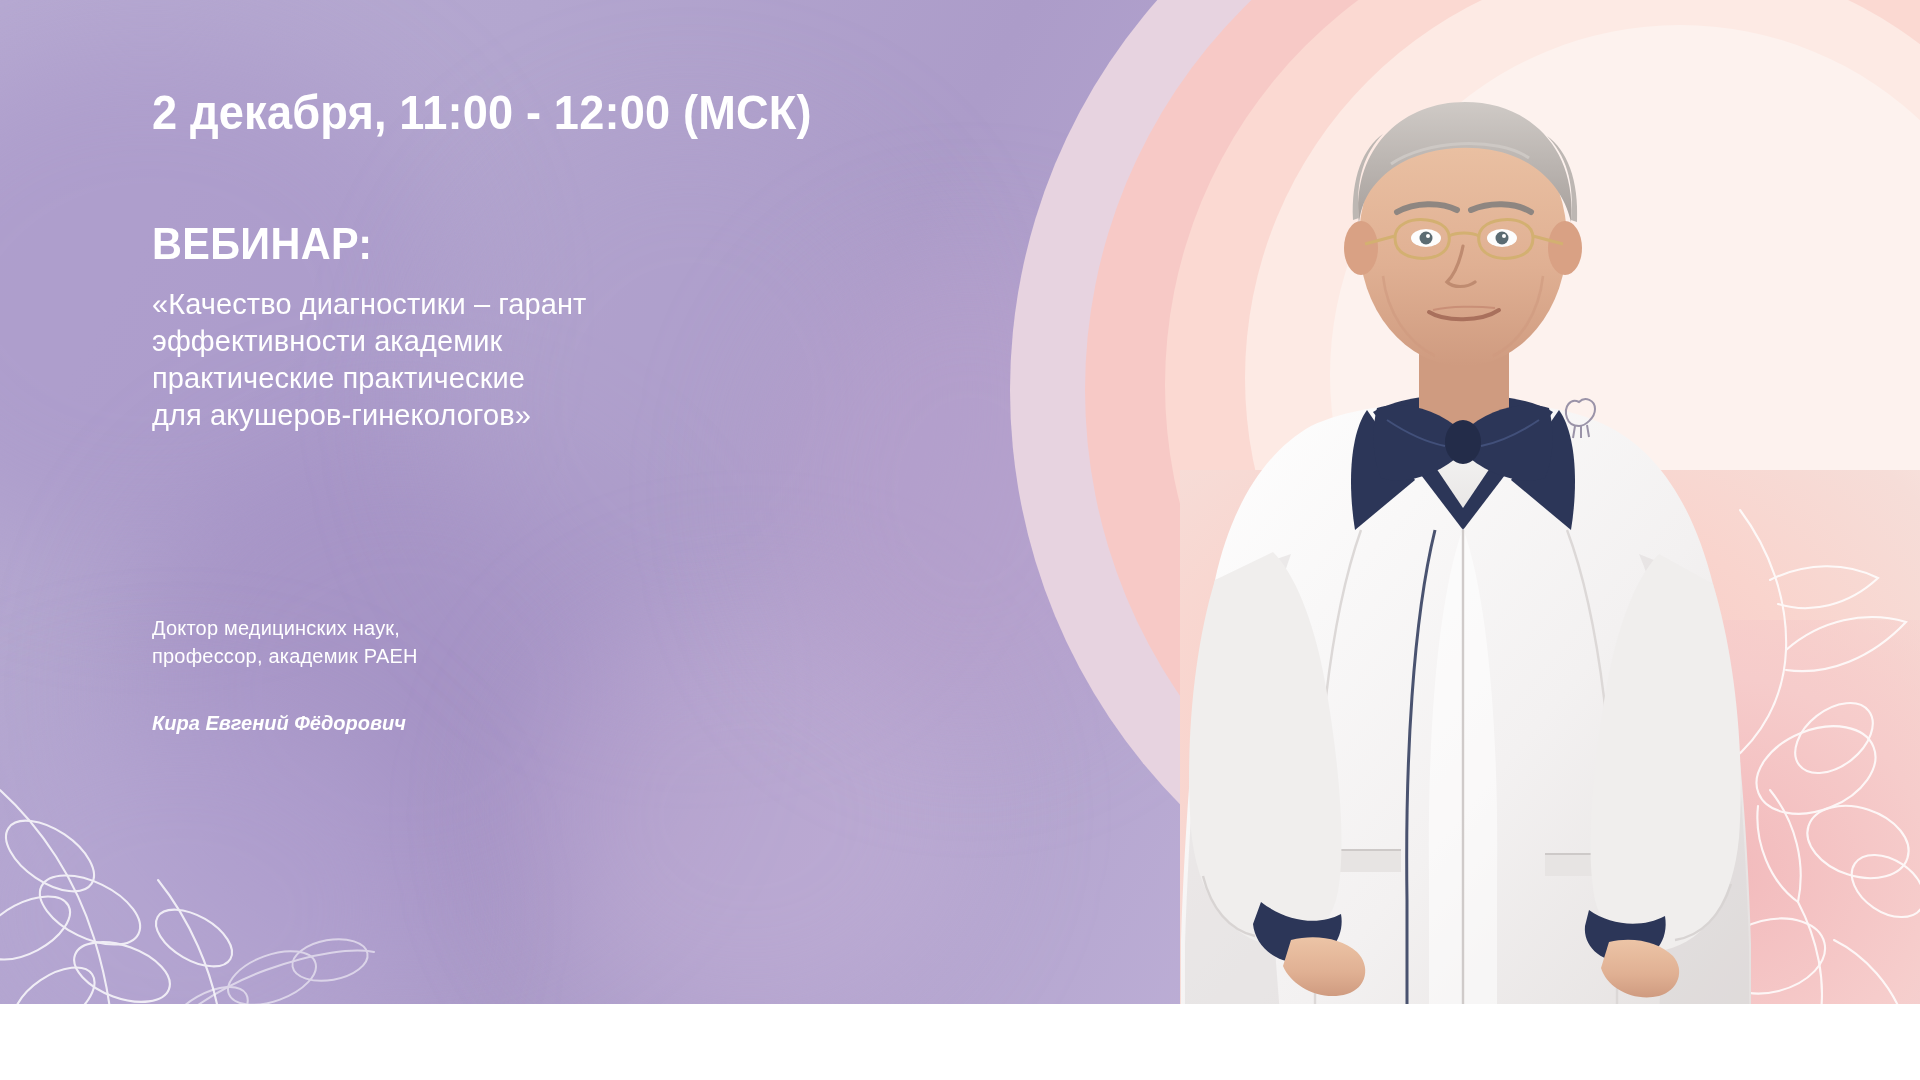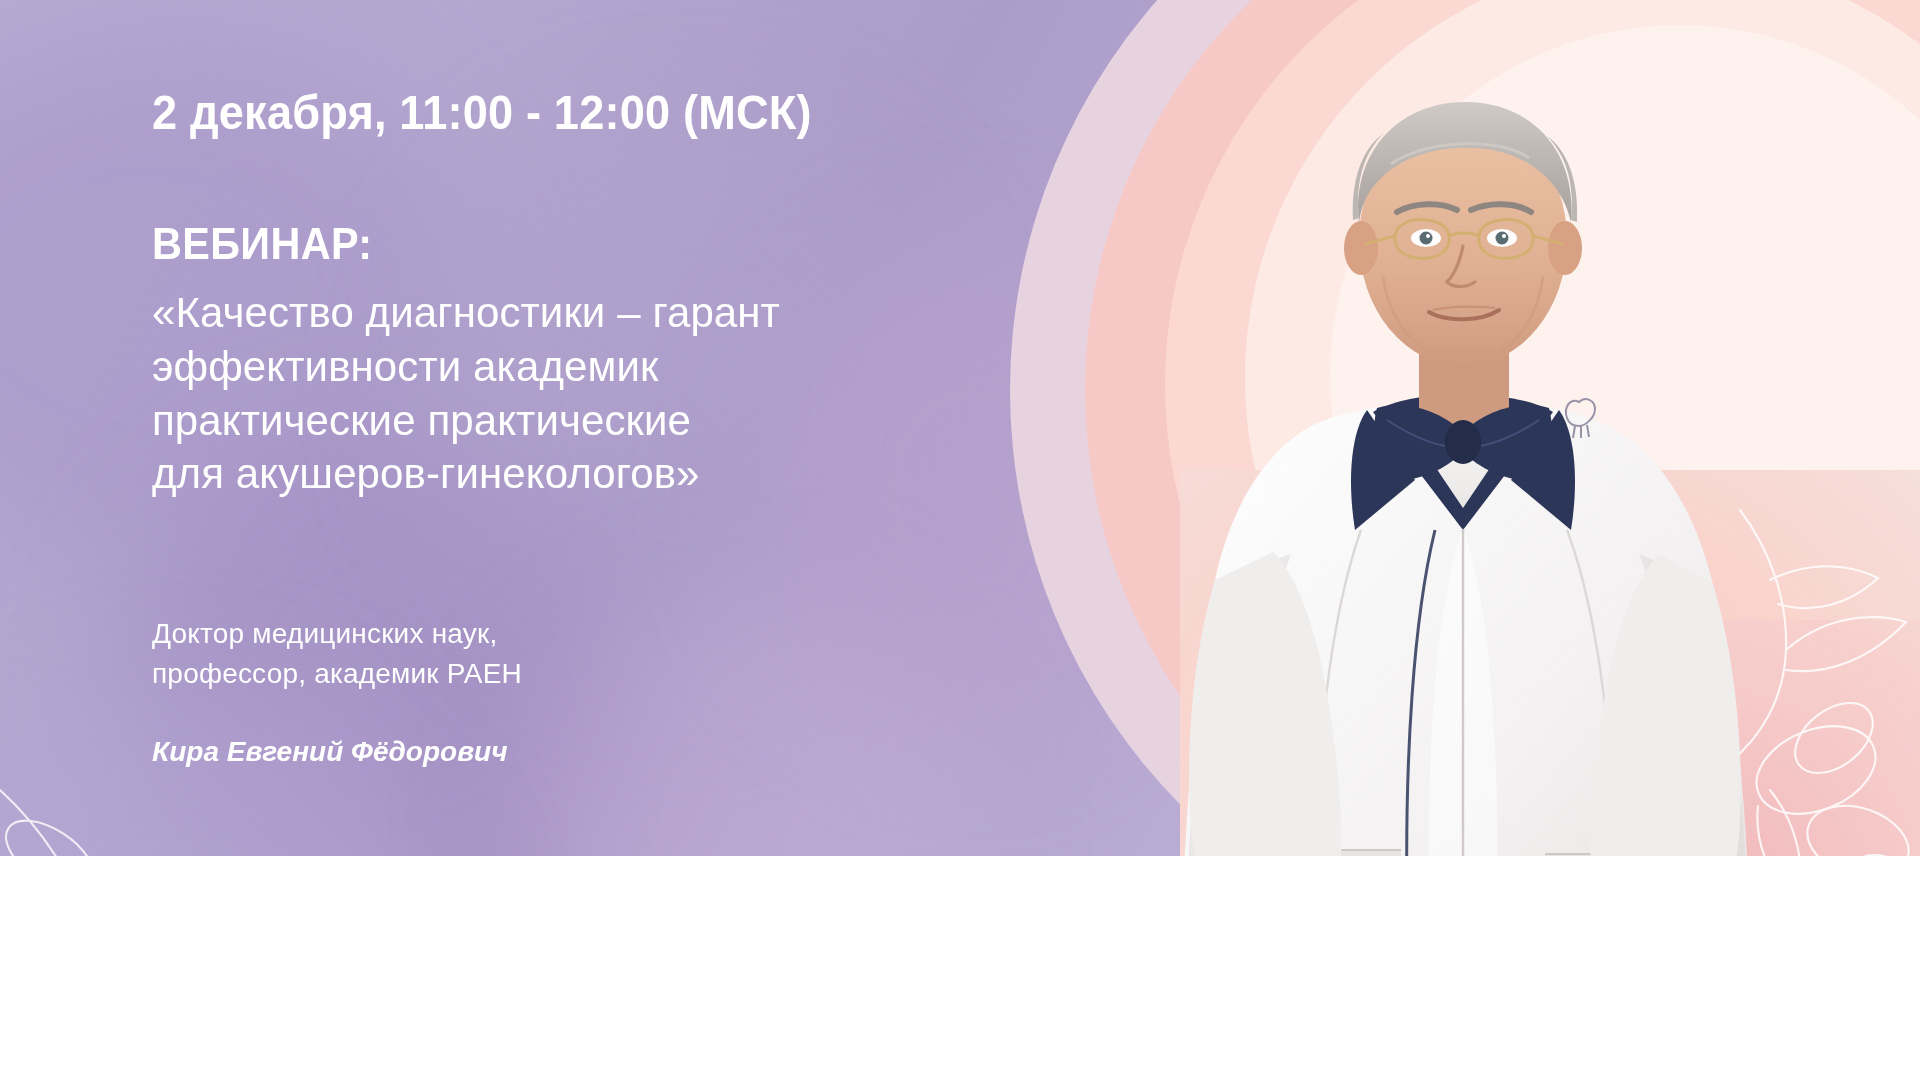--- a/index.html
+++ b/index.html
@@ -1,19 +1,19 @@
 <!DOCTYPE html>
 <html lang="ru"><head>
 <meta charset="utf-8">
 <title>Webinar Banner</title>
 <style>
   html,body{margin:0;padding:0;background:#fff;}
   body{width:1920px;height:1080px;overflow:hidden;font-family:"Liberation Sans",sans-serif;}
 
-  #banner{position:relative;width:1920px;height:856px;overflow:hidden;
+  #banner{position:relative;width:1920px;height:1004px;overflow:hidden;
     background:linear-gradient(118deg,#b7aad2 0%,#b3a6cf 22%,#ac9cc9 42%,#b5a6d0 60%,#c0b2d8 78%,#cdbfe0 100%);}
 
   
   .blotch{position:absolute;border-radius:50%;filter:blur(60px);pointer-events:none;}
   .b1{left:-160px;top:40px;width:620px;height:520px;background:rgba(168,150,201,.55);}
   .b2{left:120px;top:430px;width:560px;height:520px;background:rgba(155,132,190,.45);}
   .b3{left:-80px;top:700px;width:520px;height:420px;background:rgba(182,166,211,.5);}
   .b4{left:430px;top:120px;width:520px;height:560px;background:rgba(176,160,206,.38);}
   .b5{left:520px;top:600px;width:460px;height:430px;background:rgba(198,178,216,.42);}
   .b6{left:760px;top:250px;width:420px;height:480px;background:rgba(186,160,205,.38);}
@@ -47,25 +47,25 @@
   .date-line{position:absolute;top:88px;left:0;font-size:48px;line-height:1.05;
     font-weight:bold;letter-spacing:.2px;white-space:nowrap;
     font-family:"Liberation Sans Narrow","Liberation Sans",sans-serif;
     transform:scaleX(.94);transform-origin:left center;}
 
   .webinar-kicker{position:absolute;top:222px;left:0;font-size:44px;line-height:1;
     font-weight:bold;letter-spacing:.4px;
     font-family:"Liberation Sans Narrow","Liberation Sans",sans-serif;
     transform:scaleX(.94);transform-origin:left center;}
 
-  .title-block{position:absolute;top:286px;left:0;width:830px;font-size:42px;line-height:1.28;
+  .title-block{position:absolute;top:286px;left:0;width:830px;font-size:29px;line-height:1.28;
     font-weight:300;letter-spacing:.1px;}
   .title-block .tline{display:block;white-space:nowrap;}
 
-  .cred-block{position:absolute;top:614px;left:0;width:620px;font-size:28px;line-height:1.42;
+  .cred-block{position:absolute;top:614px;left:0;width:620px;font-size:20px;line-height:1.42;
     font-weight:300;letter-spacing:.2px;}
   .cred-block .cline{display:block;white-space:nowrap;}
   .cred-block .speaker{font-weight:bold;font-style:italic;letter-spacing:0;margin-top:38px;}
 </style>
 </head>
 <body>
 
 <div id="banner">
 
   <div class="blotch b1"></div>

